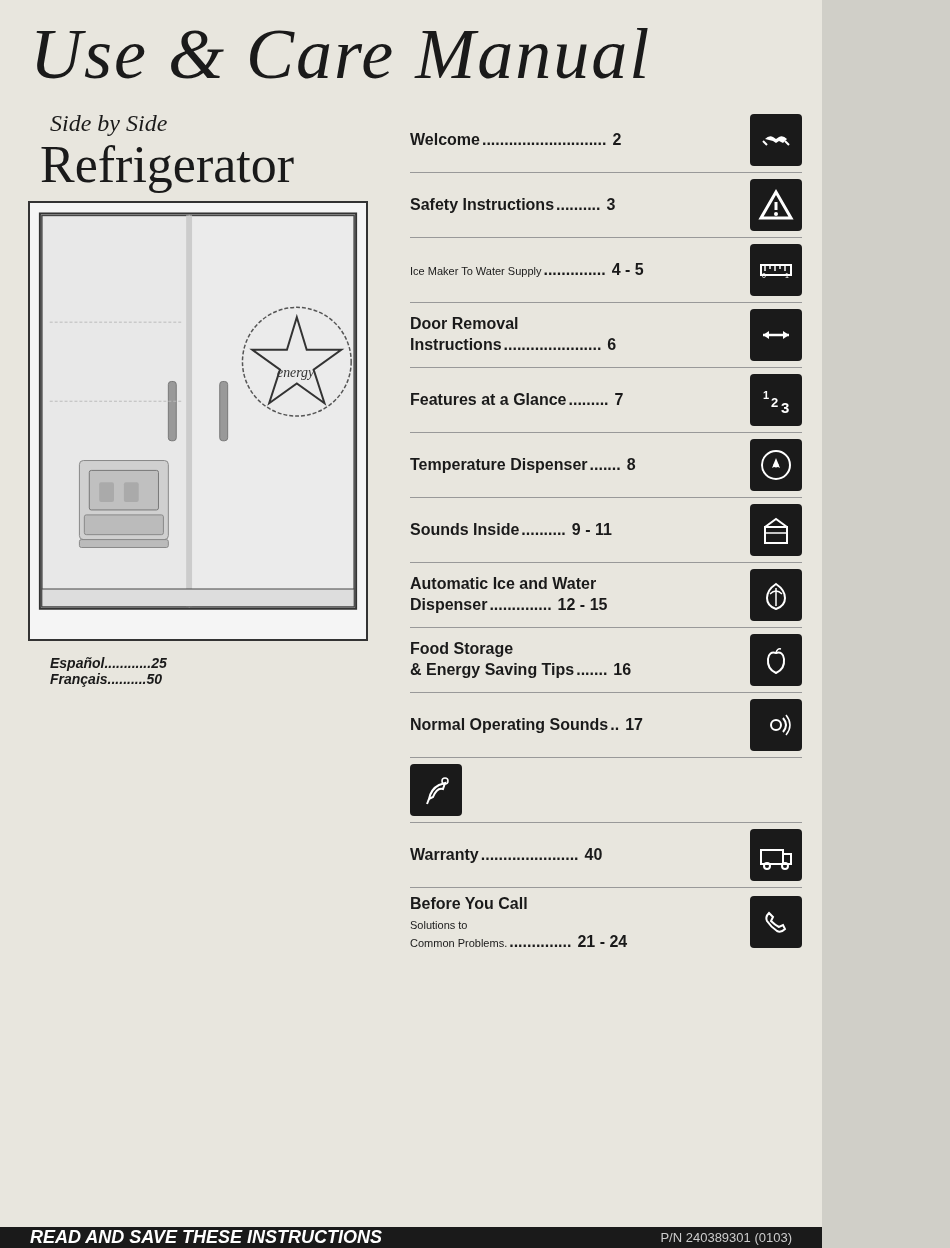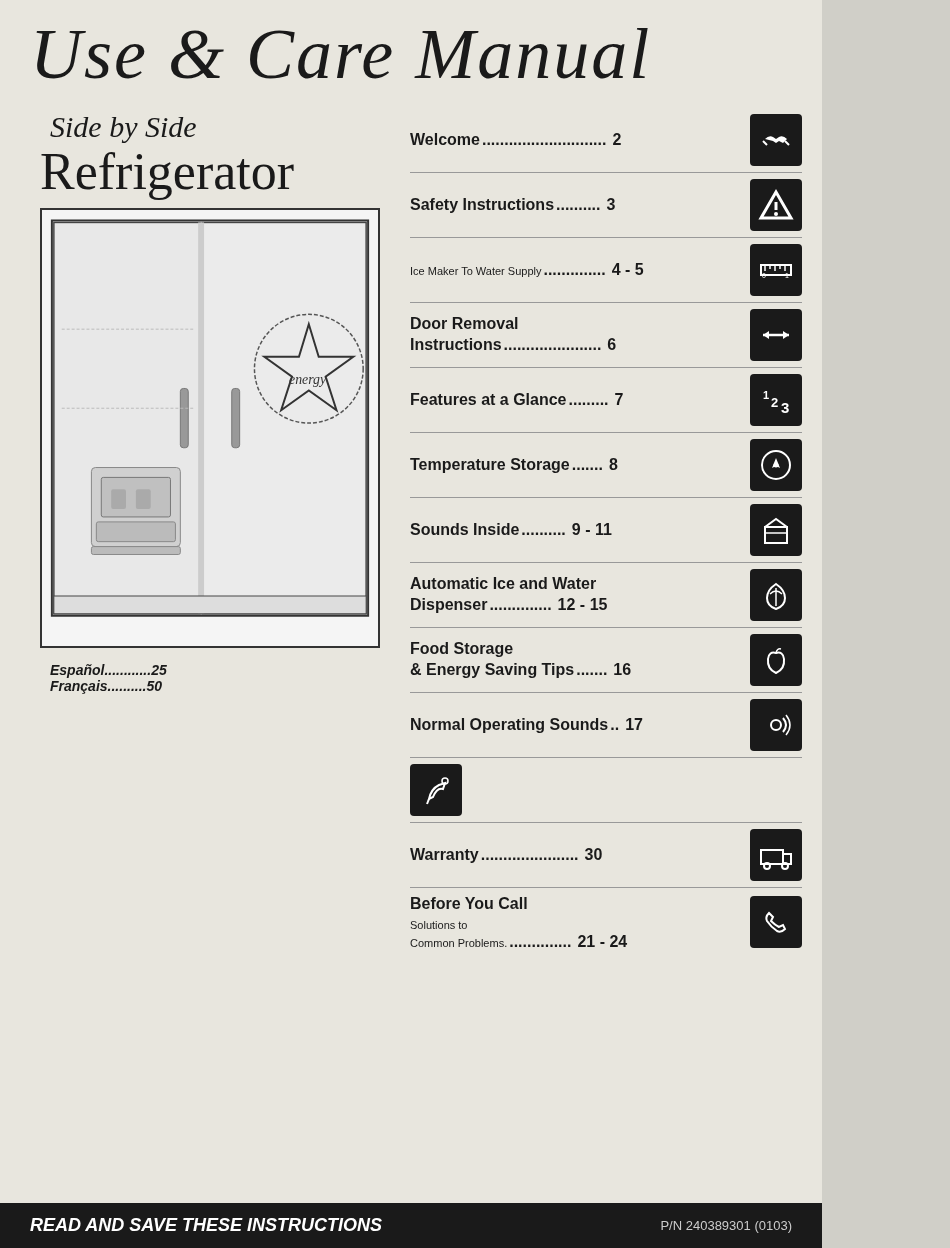--- a/index.html
+++ b/index.html
@@ -48,42 +48,42 @@
       width: 370px;
       flex-shrink: 0;
       display: flex;
       flex-direction: column;
       align-items: flex-start;
     }
 
     .subtitle-italic {
       font-family: Georgia, 'Times New Roman', serif;
       font-style: italic;
-      font-size: 30px;
+      font-size: 24px;
       color: #1a1a1a;
       margin-bottom: 2px;
       margin-left: 30px;
     }
 
     .subtitle-bold {
       font-family: Georgia, 'Times New Roman', serif;
       font-weight: 400;
       font-size: 52px;
       color: #1a1a1a;
       line-height: 1;
       margin-left: 20px;
       margin-bottom: 10px;
     }
 
     .fridge-image {
       width: 340px;
       height: 440px;
       border: 2px solid #333;
       background: #f5f5f5;
-      margin-left: 20px;
+      margin-left: 8px;
       position: relative;
       overflow: hidden;
     }
 
     
     .fridge-svg {
       width: 100%;
       height: 100%;
     }
 
@@ -162,21 +162,21 @@
       fill: white;
     }
 
     
     .footer {
       background: #1a1a1a;
       color: white;
       display: flex;
       align-items: center;
       justify-content: space-between;
-      padding: 12px 30px;
+      padding: 0 30px;
       margin-top: 10px;
     }
 
     .footer-left {
       font-size: 18px;
       font-weight: bold;
       font-style: italic;
     }
 
     .footer-right {
@@ -359,21 +359,21 @@
             <text x="14" y="26" font-family="Arial" font-weight="bold" font-size="13" fill="white">2</text>
             <text x="24" y="32" font-family="Arial" font-weight="bold" font-size="15" fill="white">3</text>
           </svg>
         </div>
       </div>
       <hr class="toc-separator">
 
       <div class="toc-entry">
         <div class="toc-text-area">
           <div class="toc-row-line">
-            <span class="toc-title">Temperature Storage</span>
+            <span class="toc-title">Temperature Dispenser</span>
             <span class="toc-dots">.......</span>
             <span class="toc-page">8</span>
           </div>
         </div>
         <div class="toc-icon">
           <svg width="38" height="38" viewBox="0 0 38 38">
 
             <circle cx="19" cy="19" r="14" fill="none" stroke="white" stroke-width="2"></circle>
             <path d="M19,12 L23,22 L19,20 L15,22 Z" fill="white"></path>
             <circle cx="19" cy="19" r="2.5" fill="white"></circle>
@@ -473,21 +473,21 @@
           </svg>
         </div>
       </div>
       <hr class="toc-separator">
 
       <div class="toc-entry">
         <div class="toc-text-area">
           <div class="toc-row-line">
             <span class="toc-title">Warranty </span>
             <span class="toc-dots">......................</span>
-            <span class="toc-page">30</span>
+            <span class="toc-page">40</span>
           </div>
         </div>
         <div class="toc-icon">
           <svg width="38" height="38" viewBox="0 0 38 38">
 
             <rect x="4" y="14" width="22" height="14" fill="none" stroke="white" stroke-width="2"></rect>
             <path d="M26,18 L34,18 L34,28 L26,28Z" fill="none" stroke="white" stroke-width="2"></path>
             <circle cx="10" cy="30" r="3" fill="none" stroke="white" stroke-width="2"></circle>
             <circle cx="28" cy="30" r="3" fill="none" stroke="white" stroke-width="2"></circle>
             <line x1="4" y1="14" x2="26" y2="14" stroke="white" stroke-width="2"></line>

